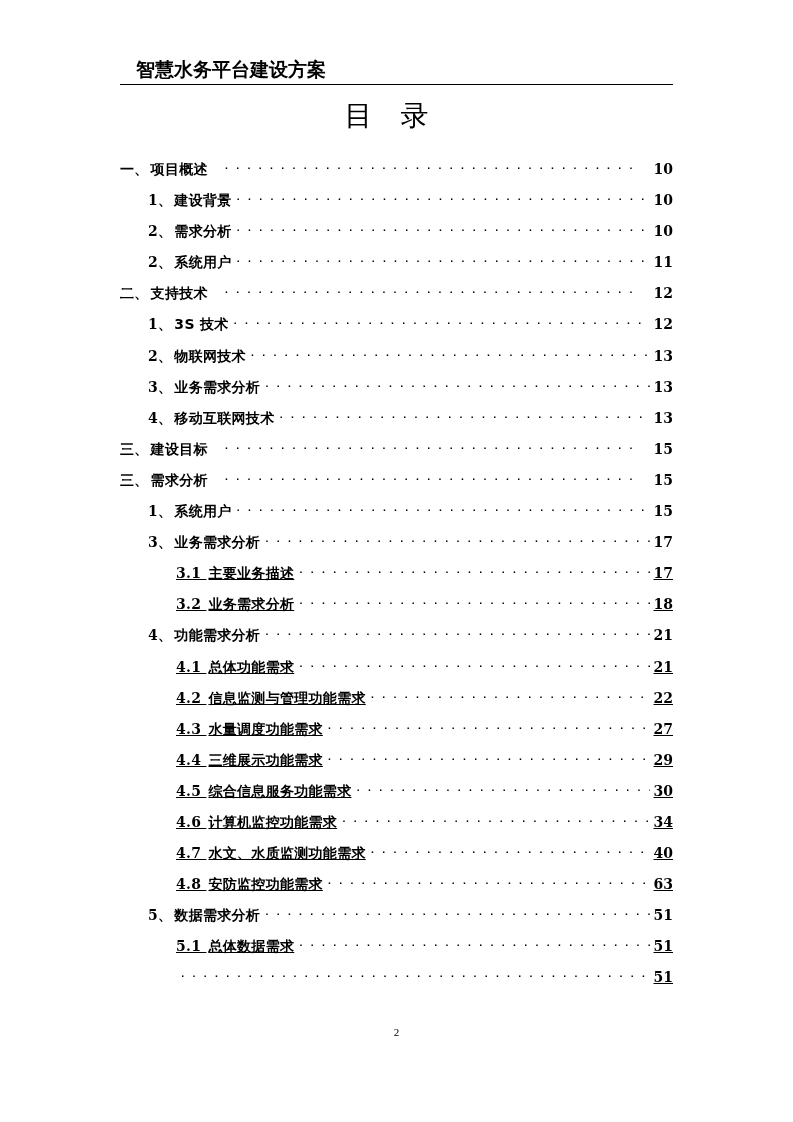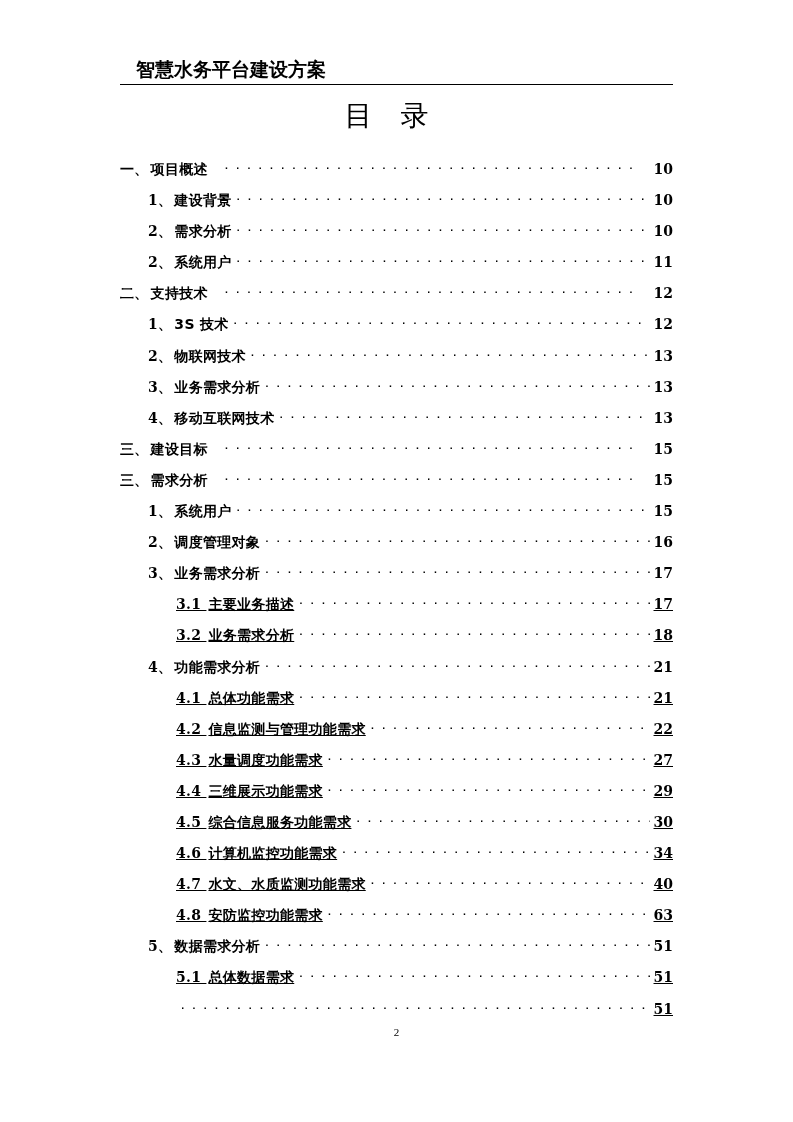--- a/index.html
+++ b/index.html
@@ -181,25 +181,20 @@
       <span class="toc-label"><span class="toc-num">三、</span><span>需求分析</span></span>
       <span class="toc-leader"></span>
       <span class="toc-page">15</span>
     </li>
     <li class="toc-entry level-2">
       <span class="toc-label"><span class="toc-num">1、</span><span>系统用户</span></span>
       <span class="toc-leader"></span>
       <span class="toc-page">15</span>
     </li>
     <li class="toc-entry level-2">
-      <span class="toc-label"><span class="toc-num">2、</span><span>调度管理对象</span></span>
-      <span class="toc-leader"></span>
-      <span class="toc-page">16</span>
-    </li>
-    <li class="toc-entry level-2">
       <span class="toc-label"><span class="toc-num">3、</span><span>业务需求分析</span></span>
       <span class="toc-leader"></span>
       <span class="toc-page">17</span>
     </li>
     <li class="toc-entry level-3">
       <span class="toc-label"><span class="toc-num">3.1 </span><span>主要业务描述</span></span>
       <span class="toc-leader"></span>
       <span class="toc-page">17</span>
     </li>
     <li class="toc-entry level-3">

